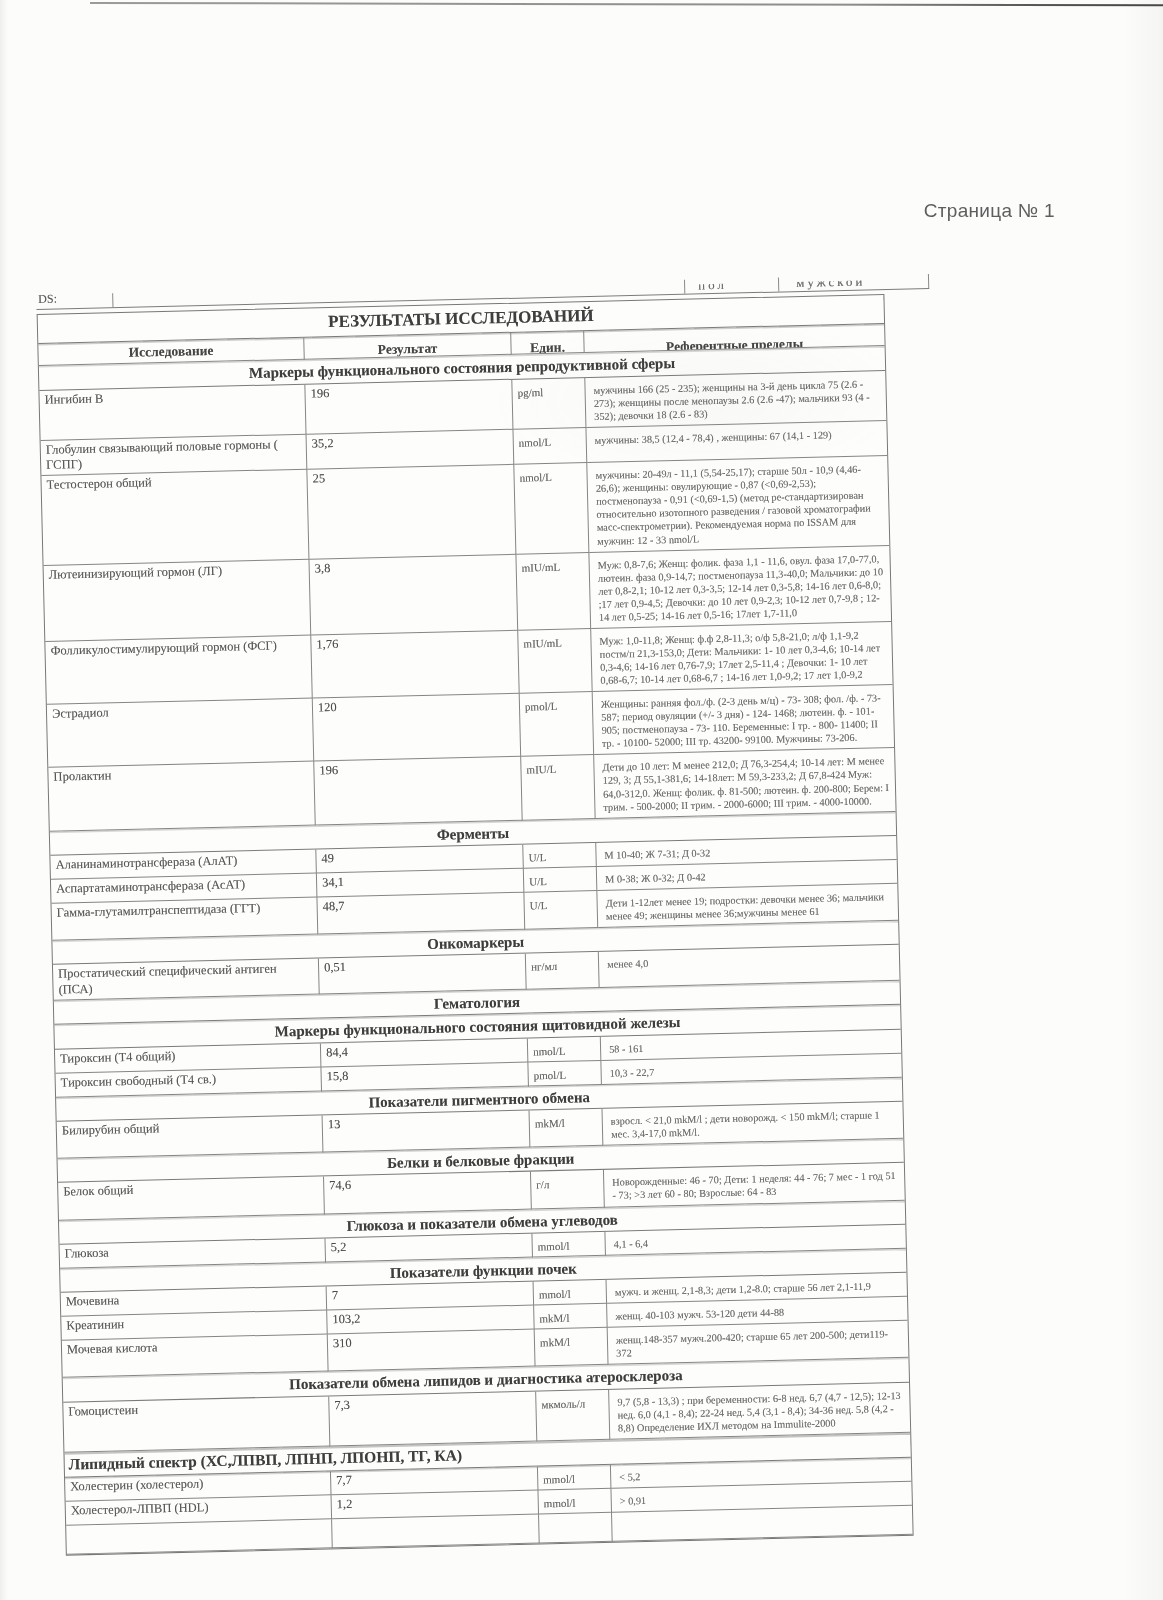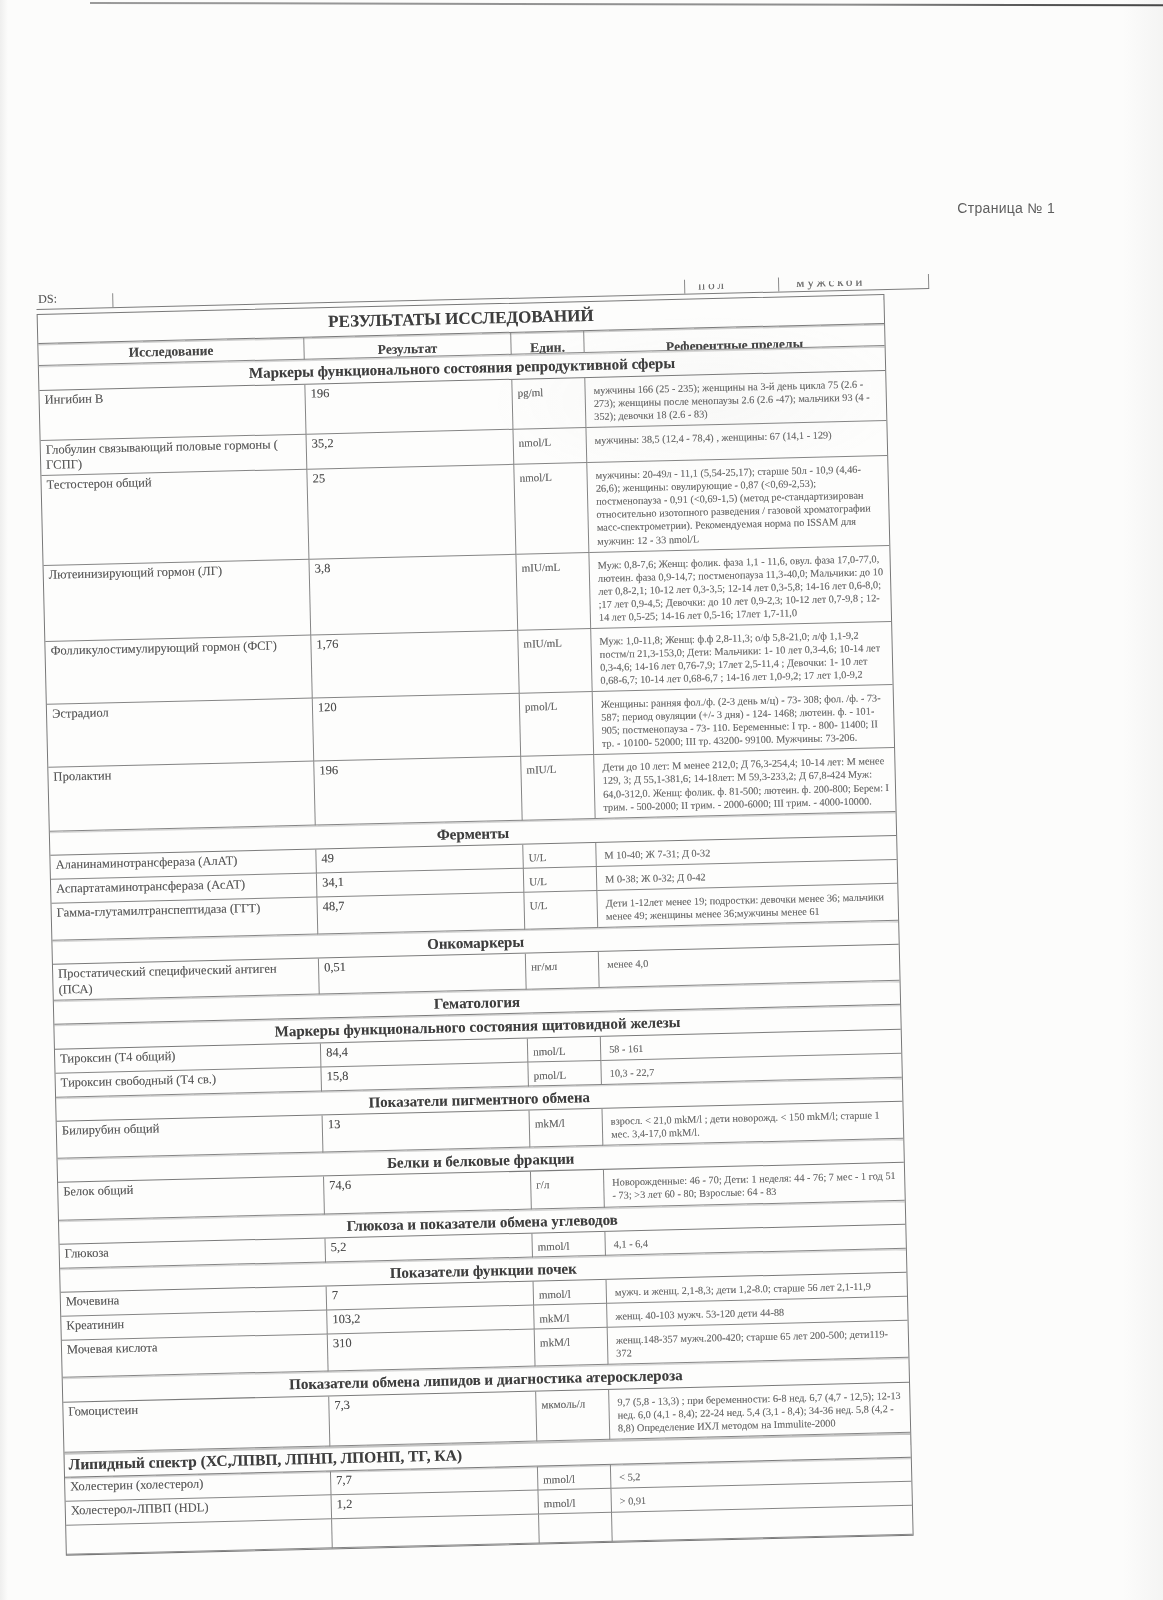--- a/index.html
+++ b/index.html
@@ -21,21 +21,21 @@
     position:absolute;top:0;right:0;width:40px;height:100%;
     background:linear-gradient(to right,rgba(0,0,0,0) 0%,rgba(120,120,120,0.06) 100%);
   }
   .left-shade{
     position:absolute;top:0;left:0;width:8px;height:100%;
     background:linear-gradient(to right,rgba(120,120,120,0.10),rgba(0,0,0,0));
   }
   .page-number{
     position:absolute;top:200px;right:108px;
     font-family:"Liberation Sans","DejaVu Sans",sans-serif;
-    font-size:14px;color:#5e5e5e;letter-spacing:0.3px;
+    font-size:19px;color:#5e5e5e;letter-spacing:0.3px;
   }
   
   .sheet{
     position:absolute;left:36px;top:288px;width:1000px;
     transform:rotate(-1.35deg);transform-origin:0 0;
     text-shadow:0 0 0.6px rgba(90,90,90,0.45);
   }
   .ds-strip{
     position:relative;width:893px;height:21px;
     border-bottom:1.5px solid #7b7b7b;

